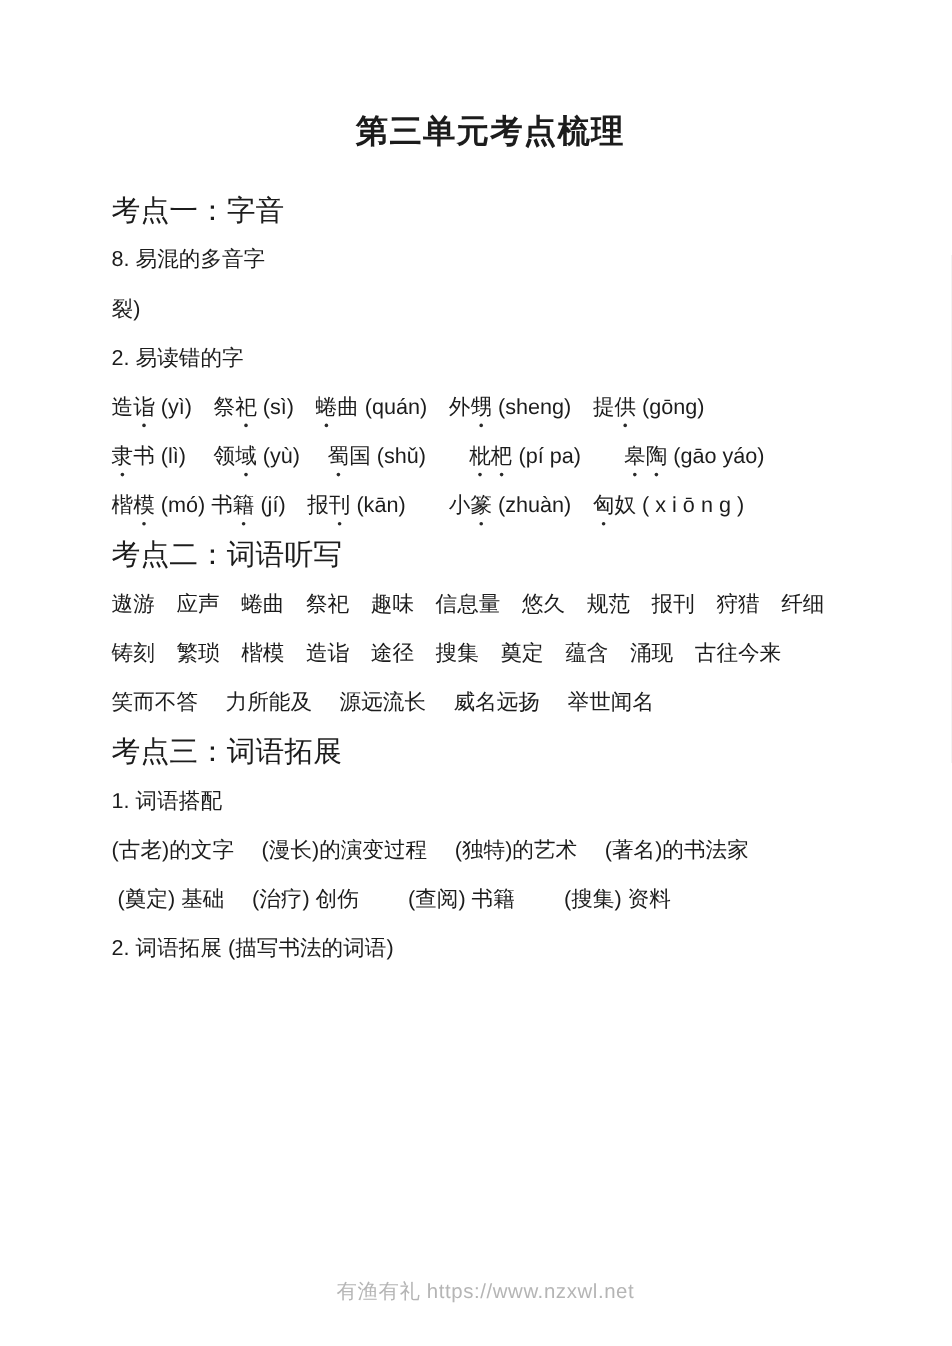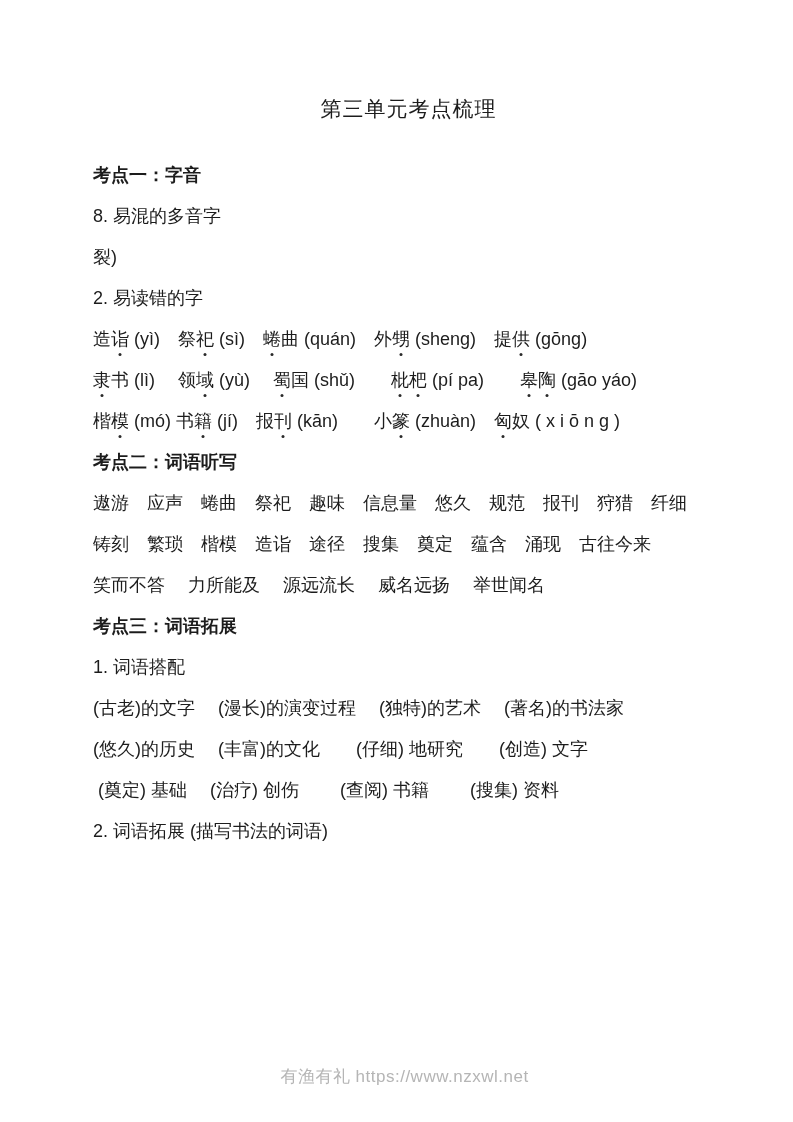--- a/index.html
+++ b/index.html
@@ -10,38 +10,38 @@
     margin: 0 auto;
     background: #ffffff;
     font-family: "Liberation Sans", "DejaVu Sans", sans-serif;
     color: #1c1c1c;
     overflow: hidden;
   }
   .doc-title {
     margin: 0;
     padding-top: 90px;
     text-align: center;
-    font-size: 21px;
-    font-weight: 400;
+    font-size: 27px;
+    font-weight: 700;
     letter-spacing: 1px;
     line-height: 38px;
     padding-left: 24px;
   }
   .content {
     padding: 27px 88px 0 93px;
     font-size: 18px;
   }
   .line {
     line-height: 41px;
     white-space: pre-wrap;
     font-weight: 400;
   }
   .line.heading {
-    font-weight: 700;
-    font-size: 18px;
+    font-weight: 400;
+    font-size: 24px;
   }
   
   .emc {
     position: relative;
     display: inline-block;
     line-height: 1.25;
   }
   .emc::after {
     content: "";
     position: absolute;
@@ -77,18 +77,17 @@
       <div class="line">造<span class="emc">诣</span> (yì)　祭<span class="emc">祀</span> (sì)　<span class="emc">蜷</span>曲 (quán)　外<span class="emc">甥</span> (sheng)　提<span class="emc">供</span> (gōng)</div>
       <div class="line"><span class="emc">隶</span>书 (lì)　 领<span class="emc">域</span> (yù)　 <span class="emc">蜀</span>国 (shǔ)　　<span class="emc">枇</span><span class="emc">杷</span> (pí pa)　　<span class="emc">皋</span><span class="emc">陶</span> (gāo yáo)</div>
       <div class="line">楷<span class="emc">模</span> (mó) 书<span class="emc">籍</span> (jí)　报<span class="emc">刊</span> (kān)　　小<span class="emc">篆</span> (zhuàn)　<span class="emc">匈</span>奴 ( x i ō n g )</div>
       <div class="line heading">考点二：词语听写</div>
       <div class="line">遨游　应声　蜷曲　祭祀　趣味　信息量　悠久　规范　报刊　狩猎　纤细</div>
       <div class="line">铸刻　繁琐　楷模　造诣　途径　搜集　奠定　蕴含　涌现　古往今来</div>
       <div class="line">笑而不答　 力所能及　 源远流长　 威名远扬　 举世闻名</div>
       <div class="line heading">考点三：词语拓展</div>
       <div class="line">1. 词语搭配</div>
       <div class="line">(古老)的文字　 (漫长)的演变过程　 (独特)的艺术　 (著名)的书法家</div>
-      <div class="line">(悠久)的历史　 (丰富)的文化　　(仔细) 地研究　　(创造) 文字</div>
       <div class="line"> (奠定) 基础　 (治疗) 创伤　　 (查阅) 书籍　　 (搜集) 资料</div>
       <div class="line">2. 词语拓展 (描写书法的词语)</div>
     </div>
   <div class="footer">有渔有礼 https://www.nzxwl.net</div>
 </div>
 
 </body></html>

